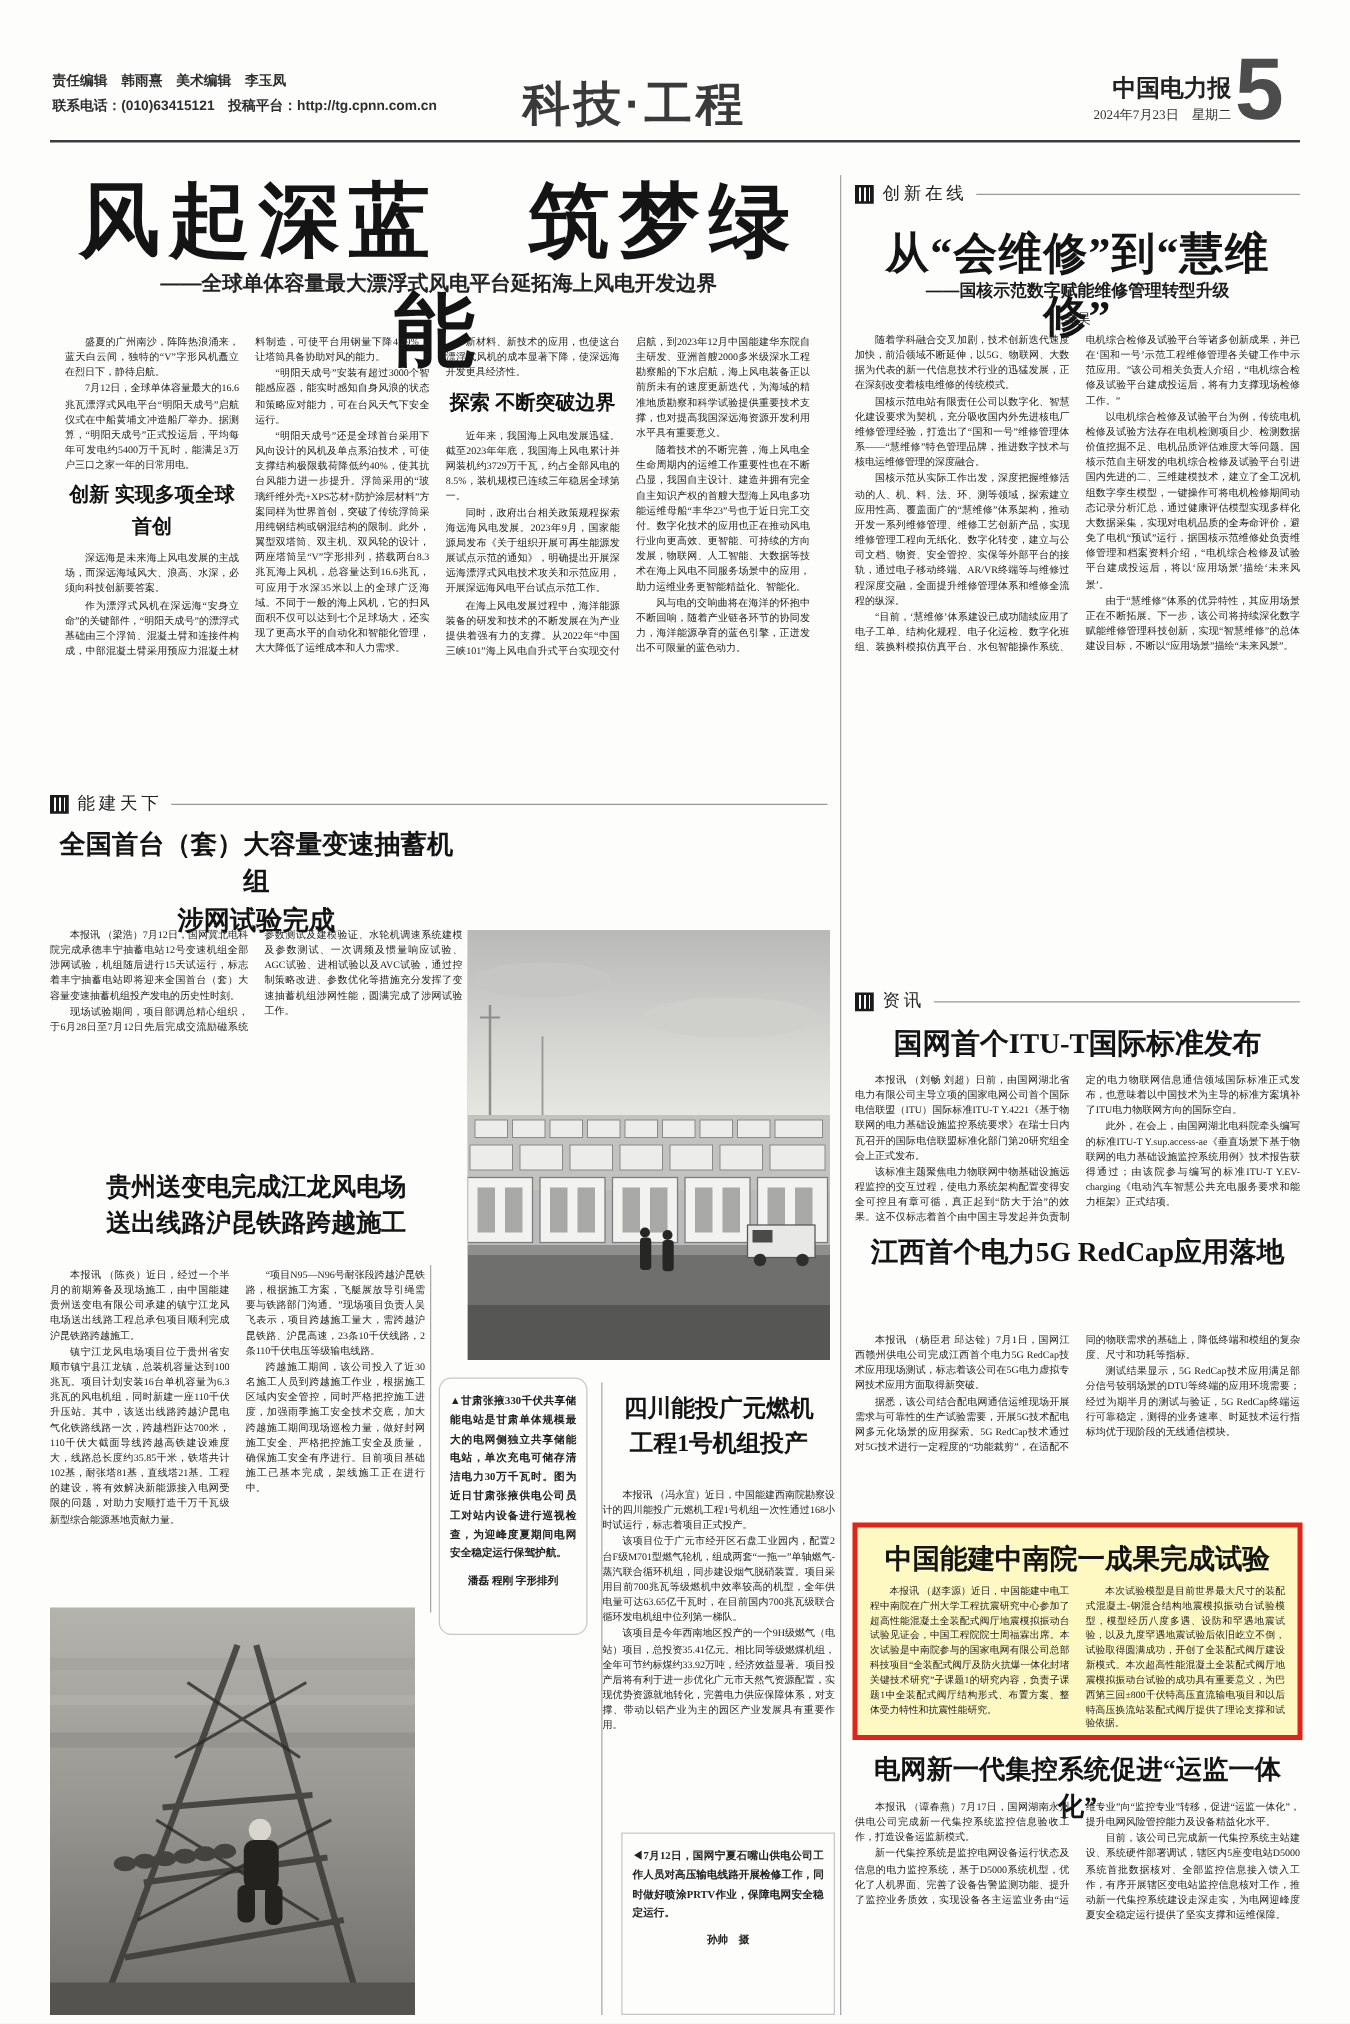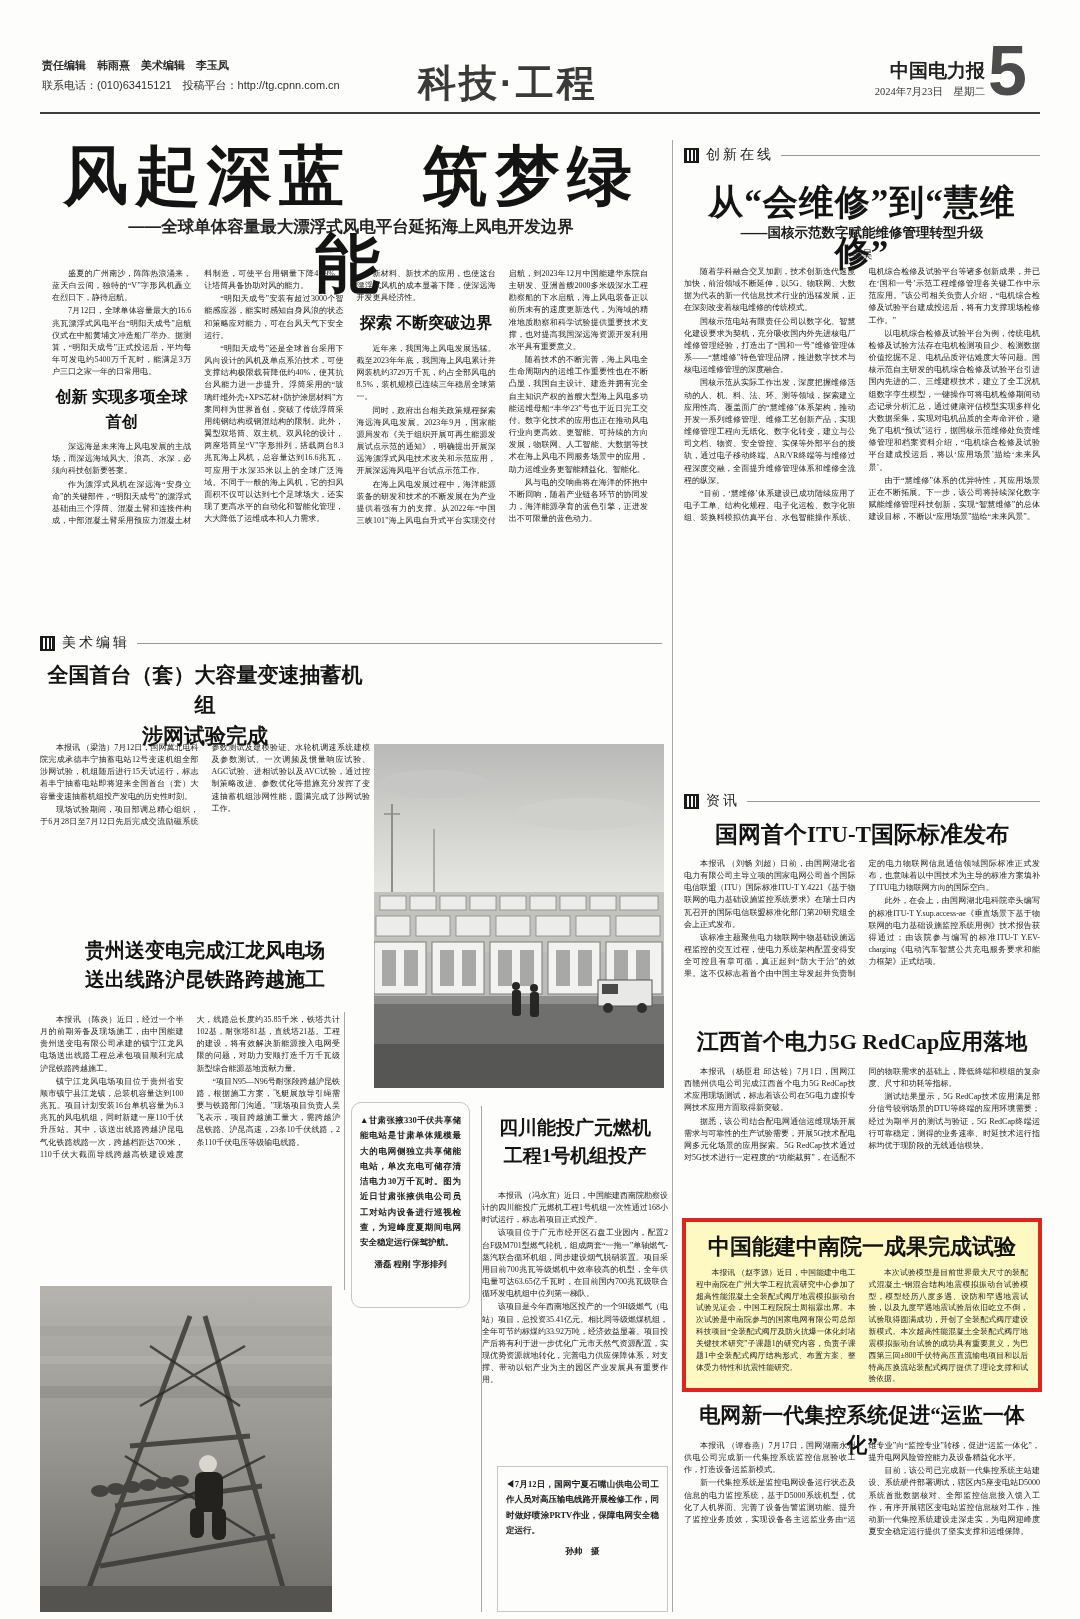--- a/index.html
+++ b/index.html
@@ -7,21 +7,21 @@
   .page {
     position:relative; width:1080px; height:1619px; margin:0 auto;
     background:#fdfdfc; color:#1c1c1c; overflow:hidden;
     font-family:"Liberation Serif", serif;
   }
   .abs { position:absolute; }
   .sans { font-family:"Liberation Sans", sans-serif; }
 
   
   .mast-left { left:42px; top:56px; font-size:11px; line-height:1.8; color:#2e2e2e; font-weight:bold; }
-  .mast-left .l2 { font-weight:normal;text-align:right; }
+  .mast-left .l2 { font-weight:bold;text-align:right; }
   .sec-title { left:418px; top:58px; width:260px; font-size:38px; font-weight:900; letter-spacing:3px; color:#3a3a3a; }
   .paper-name { left:860px; top:58px; width:125px; text-align:right; font-size:19px; font-weight:bold; color:#222; }
   .date-line { left:828px; top:85px; width:157px; text-align:right; font-size:10.5px; color:#333; }
   .page-num { left:988px; top:36px; font-size:70px; font-weight:bold; color:#4c4c4c; line-height:1; }
   .head-rule { left:40px; top:112px; width:1000px; border-top:2.5px solid #3d3d3d; }
 
   
   .sec-div { display:flex; align-items:center; gap:7px; }
   .sec-div .glyph { width:15px; height:15px; background:#1a1a1a; position:relative; flex:0 0 15px; }
   .sec-div .glyph::after { content:""; position:absolute; left:3px; top:2px; width:9px; height:11px;
@@ -92,37 +92,38 @@
       <p class="subhead">探索 不断突破边界</p>
       <p>近年来，我国海上风电发展迅猛。截至2023年年底，我国海上风电累计并网装机约3729万千瓦，约占全部风电的8.5%，装机规模已连续三年稳居全球第一。</p>
       <p>同时，政府出台相关政策规程探索海远海风电发展。2023年9月，国家能源局发布《关于组织开展可再生能源发展试点示范的通知》，明确提出开展深远海漂浮式风电技术攻关和示范应用，开展深远海风电平台试点示范工作。</p>
       <p>在海上风电发展过程中，海洋能源装备的研发和技术的不断发展在为产业提供着强有力的支撑。从2022年“中国三峡101”海上风电自升式平台实现交付启航，到2023年12月中国能建华东院自主研发、亚洲首艘2000多米级深水工程勘察船的下水启航，海上风电装备正以前所未有的速度更新迭代，为海域的精准地质勘察和科学试验提供重要技术支撑，也对提高我国深远海资源开发利用水平具有重要意义。</p>
       <p>随着技术的不断完善，海上风电全生命周期内的运维工作重要性也在不断凸显，我国自主设计、建造并拥有完全自主知识产权的首艘大型海上风电多功能运维母船“丰华23”号也于近日完工交付。数字化技术的应用也正在推动风电行业向更高效、更智能、可持续的方向发展，物联网、人工智能、大数据等技术在海上风电不同服务场景中的应用，助力运维业务更智能精益化、智能化。</p>
       <p>风与电的交响曲将在海洋的怀抱中不断回响，随着产业链各环节的协同发力，海洋能源孕育的蓝色引擎，正迸发出不可限量的蓝色动力。</p>
     </div>
 
   <div class="abs sec-div" style="left:40px; top:634px; width:622px;">
     <span class="glyph"></span>
-    <span class="sec-name">美术编辑</span>
+    <span class="sec-name">能建天下</span>
     <span class="rule"></span>
   </div>
 
   <h2 class="abs art-hl" style="left:40px; top:660px; width:330px; font-size:21px;">全国首台（套）大容量变速抽蓄机组
 涉网试验完成</h2>
   <div class="abs body-txt cols2" style="left:40px; top:742px; width:330px; height:188px;">
       <p>本报讯 （梁浩）7月12日，国网冀北电科院完成承德丰宁抽蓄电站12号变速机组全部涉网试验，机组随后进行15天试运行，标志着丰宁抽蓄电站即将迎来全国首台（套）大容量变速抽蓄机组投产发电的历史性时刻。</p>
       <p>现场试验期间，项目部调总精心组织，于6月28日至7月12日先后完成交流励磁系统参数测试及建模验证、水轮机调速系统建模及参数测试、一次调频及惯量响应试验、AGC试验、进相试验以及AVC试验，通过控制策略改进、参数优化等措施充分发挥了变速抽蓄机组涉网性能，圆满完成了涉网试验工作。</p>
     </div>
 
   <h2 class="abs art-hl" style="left:40px; top:936px; width:330px; font-size:20px;">贵州送变电完成江龙风电场
 送出线路沪昆铁路跨越施工</h2>
   <div class="abs body-txt cols2" style="left:40px; top:1014px; width:300px; height:270px;">
       <p>本报讯 （陈炎）近日，经过一个半月的前期筹备及现场施工，由中国能建贵州送变电有限公司承建的镇宁江龙风电场送出线路工程总承包项目顺利完成沪昆铁路跨越施工。</p>
       <p>镇宁江龙风电场项目位于贵州省安顺市镇宁县江龙镇，总装机容量达到100兆瓦。项目计划安装16台单机容量为6.3兆瓦的风电机组，同时新建一座110千伏升压站。其中，该送出线路跨越沪昆电气化铁路线路一次，跨越档距达700米，110千伏大截面导线跨越高铁建设难度大，线路总长度约35.85千米，铁塔共计102基，耐张塔81基，直线塔21基。工程的建设，将有效解决新能源接入电网受限的问题，对助力安顺打造千万千瓦级新型综合能源基地贡献力量。</p>
       <p>“项目N95—N96号耐张段跨越沪昆铁路，根据施工方案，飞艇展放导引绳需要与铁路部门沟通。”现场项目负责人吴飞表示，项目跨越施工量大，需跨越沪昆铁路、沪昆高速，23条10千伏线路，2条110千伏电压等级输电线路。</p>
+      <p>跨越施工期间，该公司投入了近30名施工人员到跨越施工作业，根据施工区域内安全管控，同时严格把控施工进度，加强雨季施工安全技术交底，加大跨越施工期间现场巡检力量，做好封网施工安全、严格把控施工安全及质量，确保施工安全有序进行。目前项目基础施工已基本完成，架线施工正在进行中。</p>
     </div>
 
   <div class="abs photo-frame" style="left:374px; top:744px; width:290px; height:344px;">
     <svg viewBox="0 0 290 344" preserveAspectRatio="none">
       <defs>
         <linearGradient id="sky" x1="0" y1="0" x2="0" y2="1">
           <stop offset="0" stop-color="#b9b9b7"></stop>
             <stop offset="0.7" stop-color="#d9d9d6"></stop>
             <stop offset="1" stop-color="#e6e6e2"></stop>
         </linearGradient>
@@ -272,21 +273,21 @@
     <span class="rule"></span>
   </div>
 
   <h2 class="abs art-hl" style="left:684px; top:818px; width:356px; font-size:23px;">国网首个ITU-T国际标准发布</h2>
   <div class="abs body-txt cols2" style="left:684px; top:858px; width:356px; height:152px;">
       <p>本报讯 （刘畅 刘超）日前，由国网湖北省电力有限公司主导立项的国家电网公司首个国际电信联盟（ITU）国际标准ITU-T Y.4221《基于物联网的电力基础设施监控系统要求》在瑞士日内瓦召开的国际电信联盟标准化部门第20研究组全会上正式发布。</p>
       <p>该标准主题聚焦电力物联网中物基础设施远程监控的交互过程，使电力系统架构配置变得安全可控且有章可循，真正起到“防大于治”的效果。这不仅标志着首个由中国主导发起并负责制定的电力物联网信息通信领域国际标准正式发布，也意味着以中国技术为主导的标准方案填补了ITU电力物联网方向的国际空白。</p>
       <p>此外，在会上，由国网湖北电科院牵头编写的标准ITU-T Y.sup.access-ae《垂直场景下基于物联网的电力基础设施监控系统用例》技术报告获得通过；由该院参与编写的标准ITU-T Y.EV-charging《电动汽车智慧公共充电服务要求和能力框架》正式结项。</p>
     </div>
 
-  <h2 class="abs art-hl" style="left:684px; top:1026px; width:356px; font-size:22px;">江西首个电力5G  RedCap应用落地</h2>
+  <h2 class="abs art-hl" style="left:684px; top:986px; width:356px; font-size:22px;">江西首个电力5G  RedCap应用落地</h2>
   <div class="abs body-txt cols2" style="left:684px; top:1066px; width:356px; height:146px;">
       <p>本报讯 （杨臣君 邱达铨）7月1日，国网江西赣州供电公司完成江西首个电力5G RedCap技术应用现场测试，标志着该公司在5G电力虚拟专网技术应用方面取得新突破。</p>
       <p>据悉，该公司结合配电网通信运维现场开展需求与可靠性的生产试验需要，开展5G技术配电网多元化场景的应用探索。5G RedCap技术通过对5G技术进行一定程度的“功能裁剪”，在适配不同的物联需求的基础上，降低终端和模组的复杂度、尺寸和功耗等指标。</p>
       <p>测试结果显示，5G RedCap技术应用满足部分信号较弱场景的DTU等终端的应用环境需要；经过为期半月的测试与验证，5G RedCap终端运行可靠稳定，测得的业务速率、时延技术运行指标均优于现阶段的无线通信模块。</p>
     </div>
 
   <div class="abs red-box" style="left:682px; top:1218px; width:360px; height:174px;">
     <h2 class="art-hl" style="font-size:22px;">中国能建中南院一成果完成试验</h2>
     <div class="body-txt cols2" style="height:126px; margin-top:4px; font-size:7.8px;">
         <p>本报讯 （赵李源）近日，中国能建中电工程中南院在广州大学工程抗震研究中心参加了超高性能混凝土全装配式阀厅地震模拟振动台试验见证会，中国工程院院士周福霖出席。本次试验是中南院参与的国家电网有限公司总部科技项目“全装配式阀厅及防火抗爆一体化封堵关键技术研究”子课题1的研究内容，负责子课题1中全装配式阀厅结构形式、布置方案、整体受力特性和抗震性能研究。</p>

